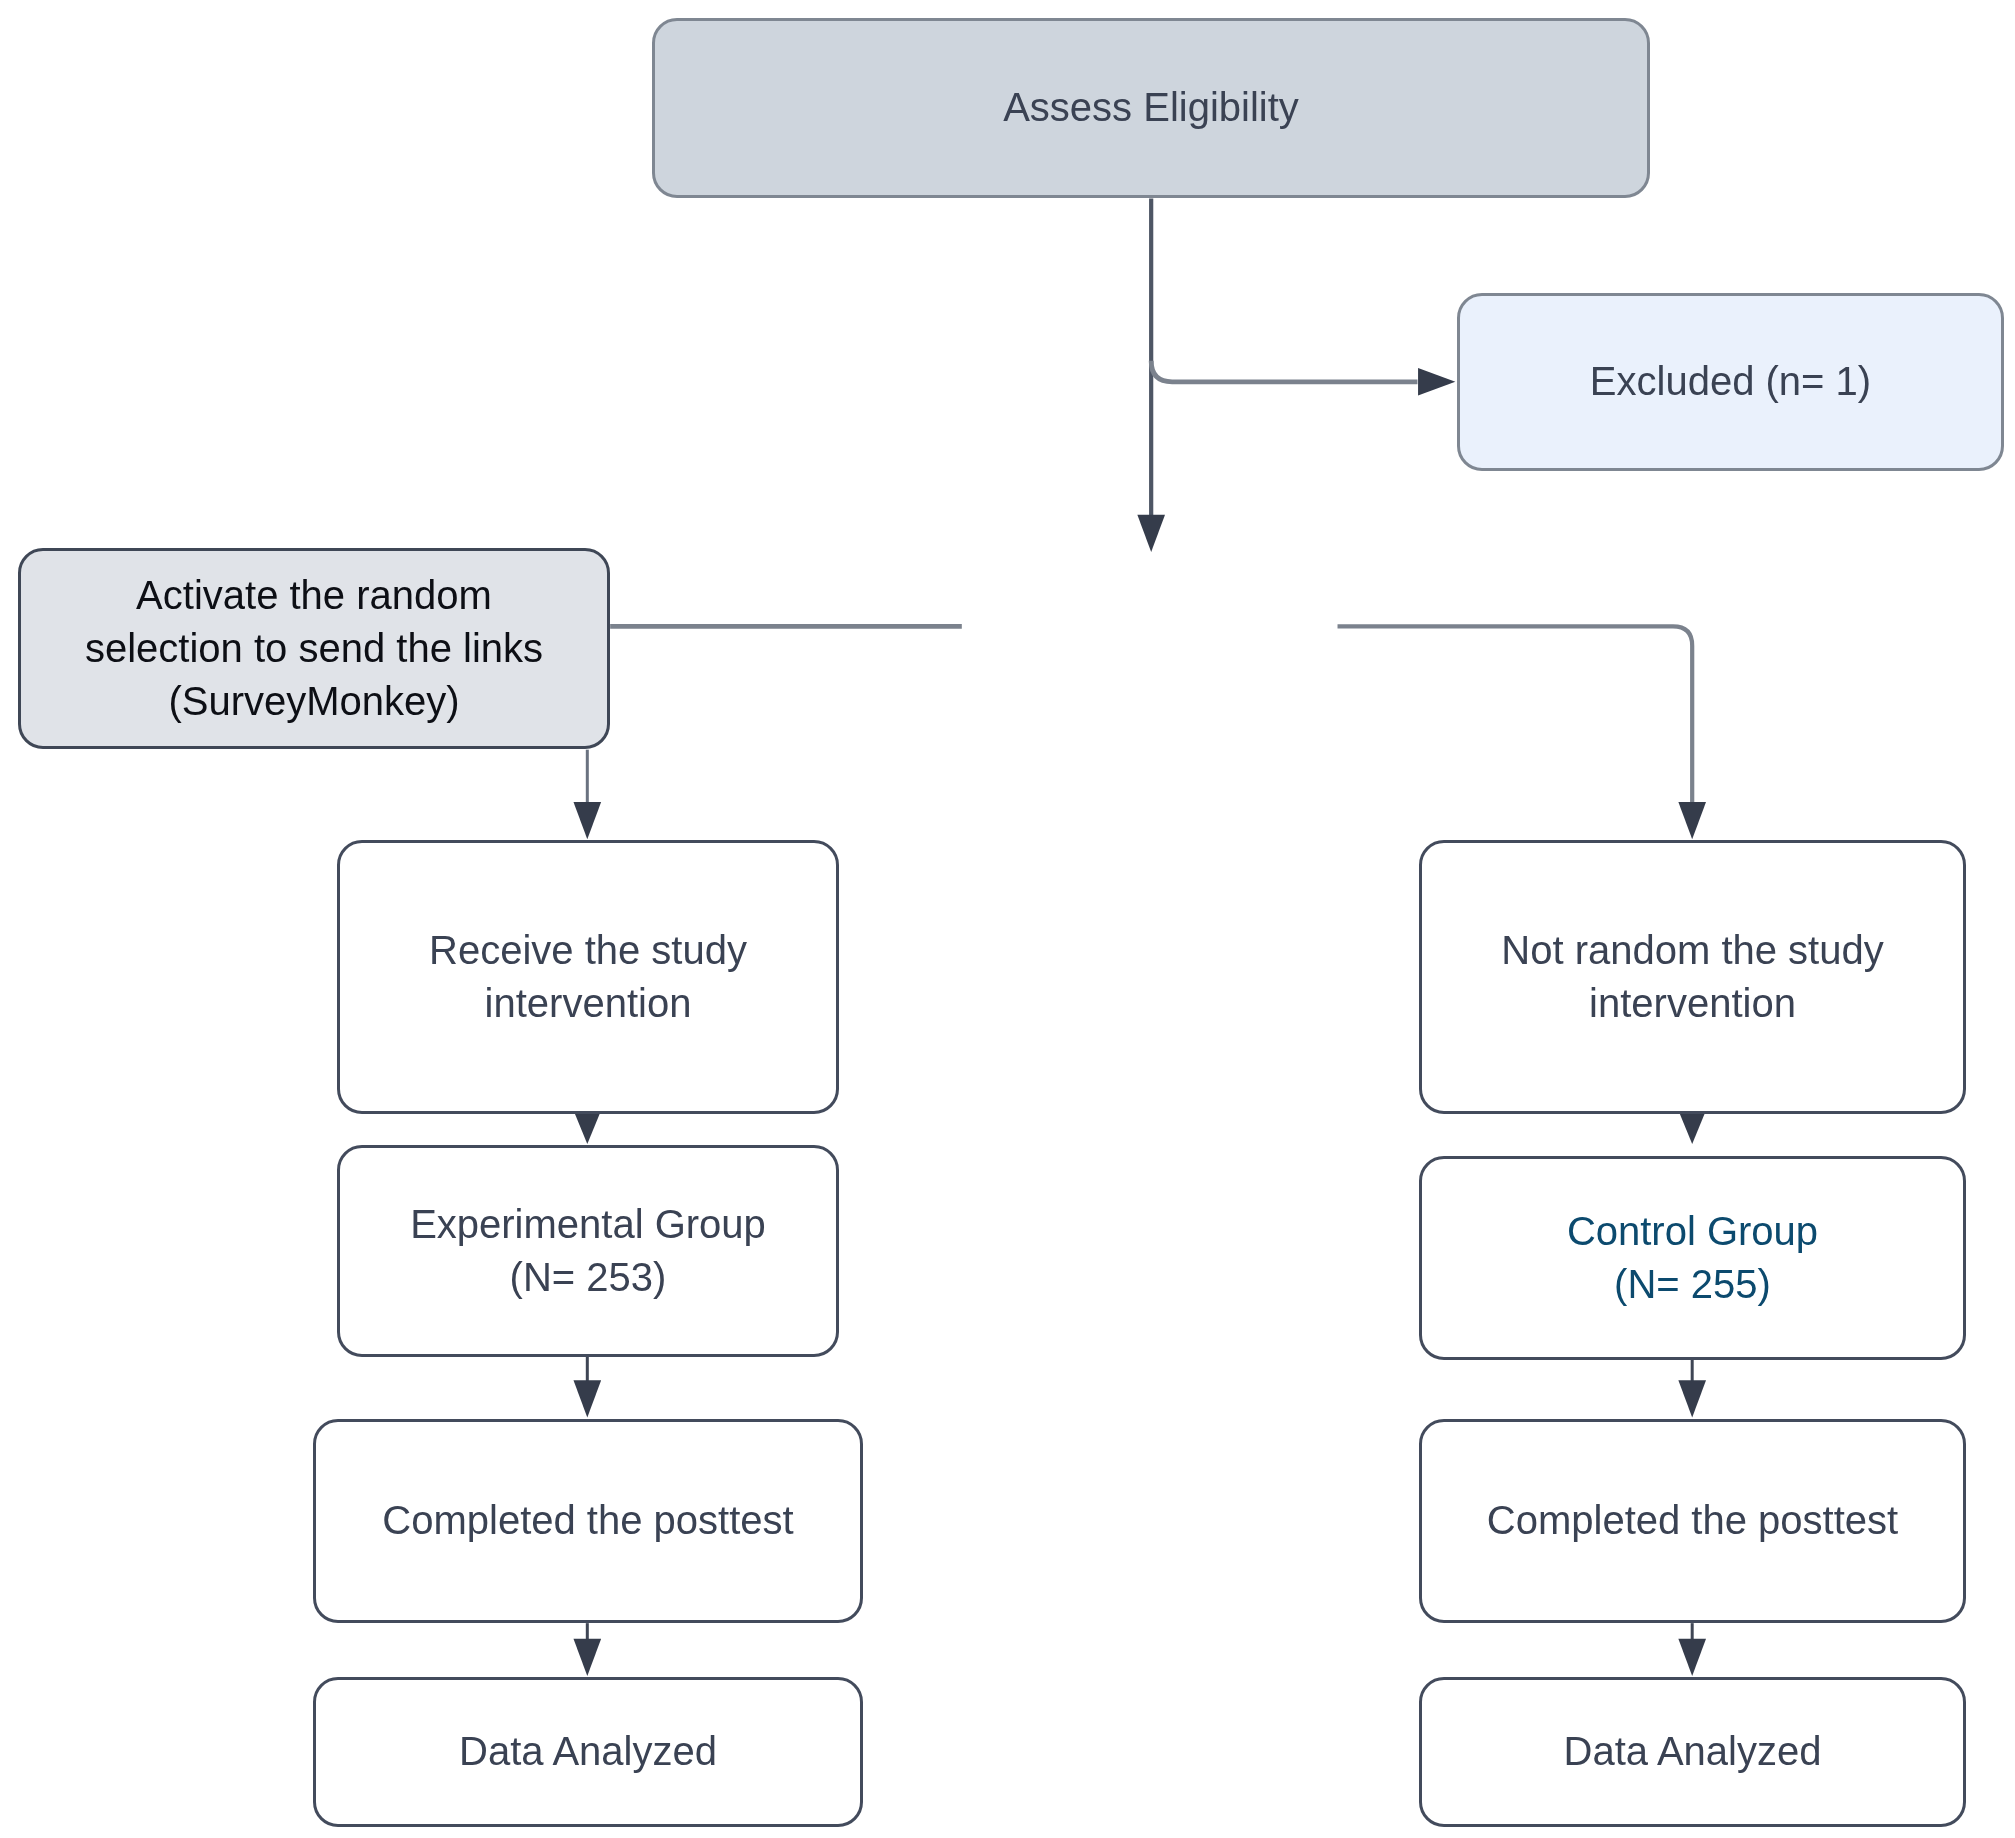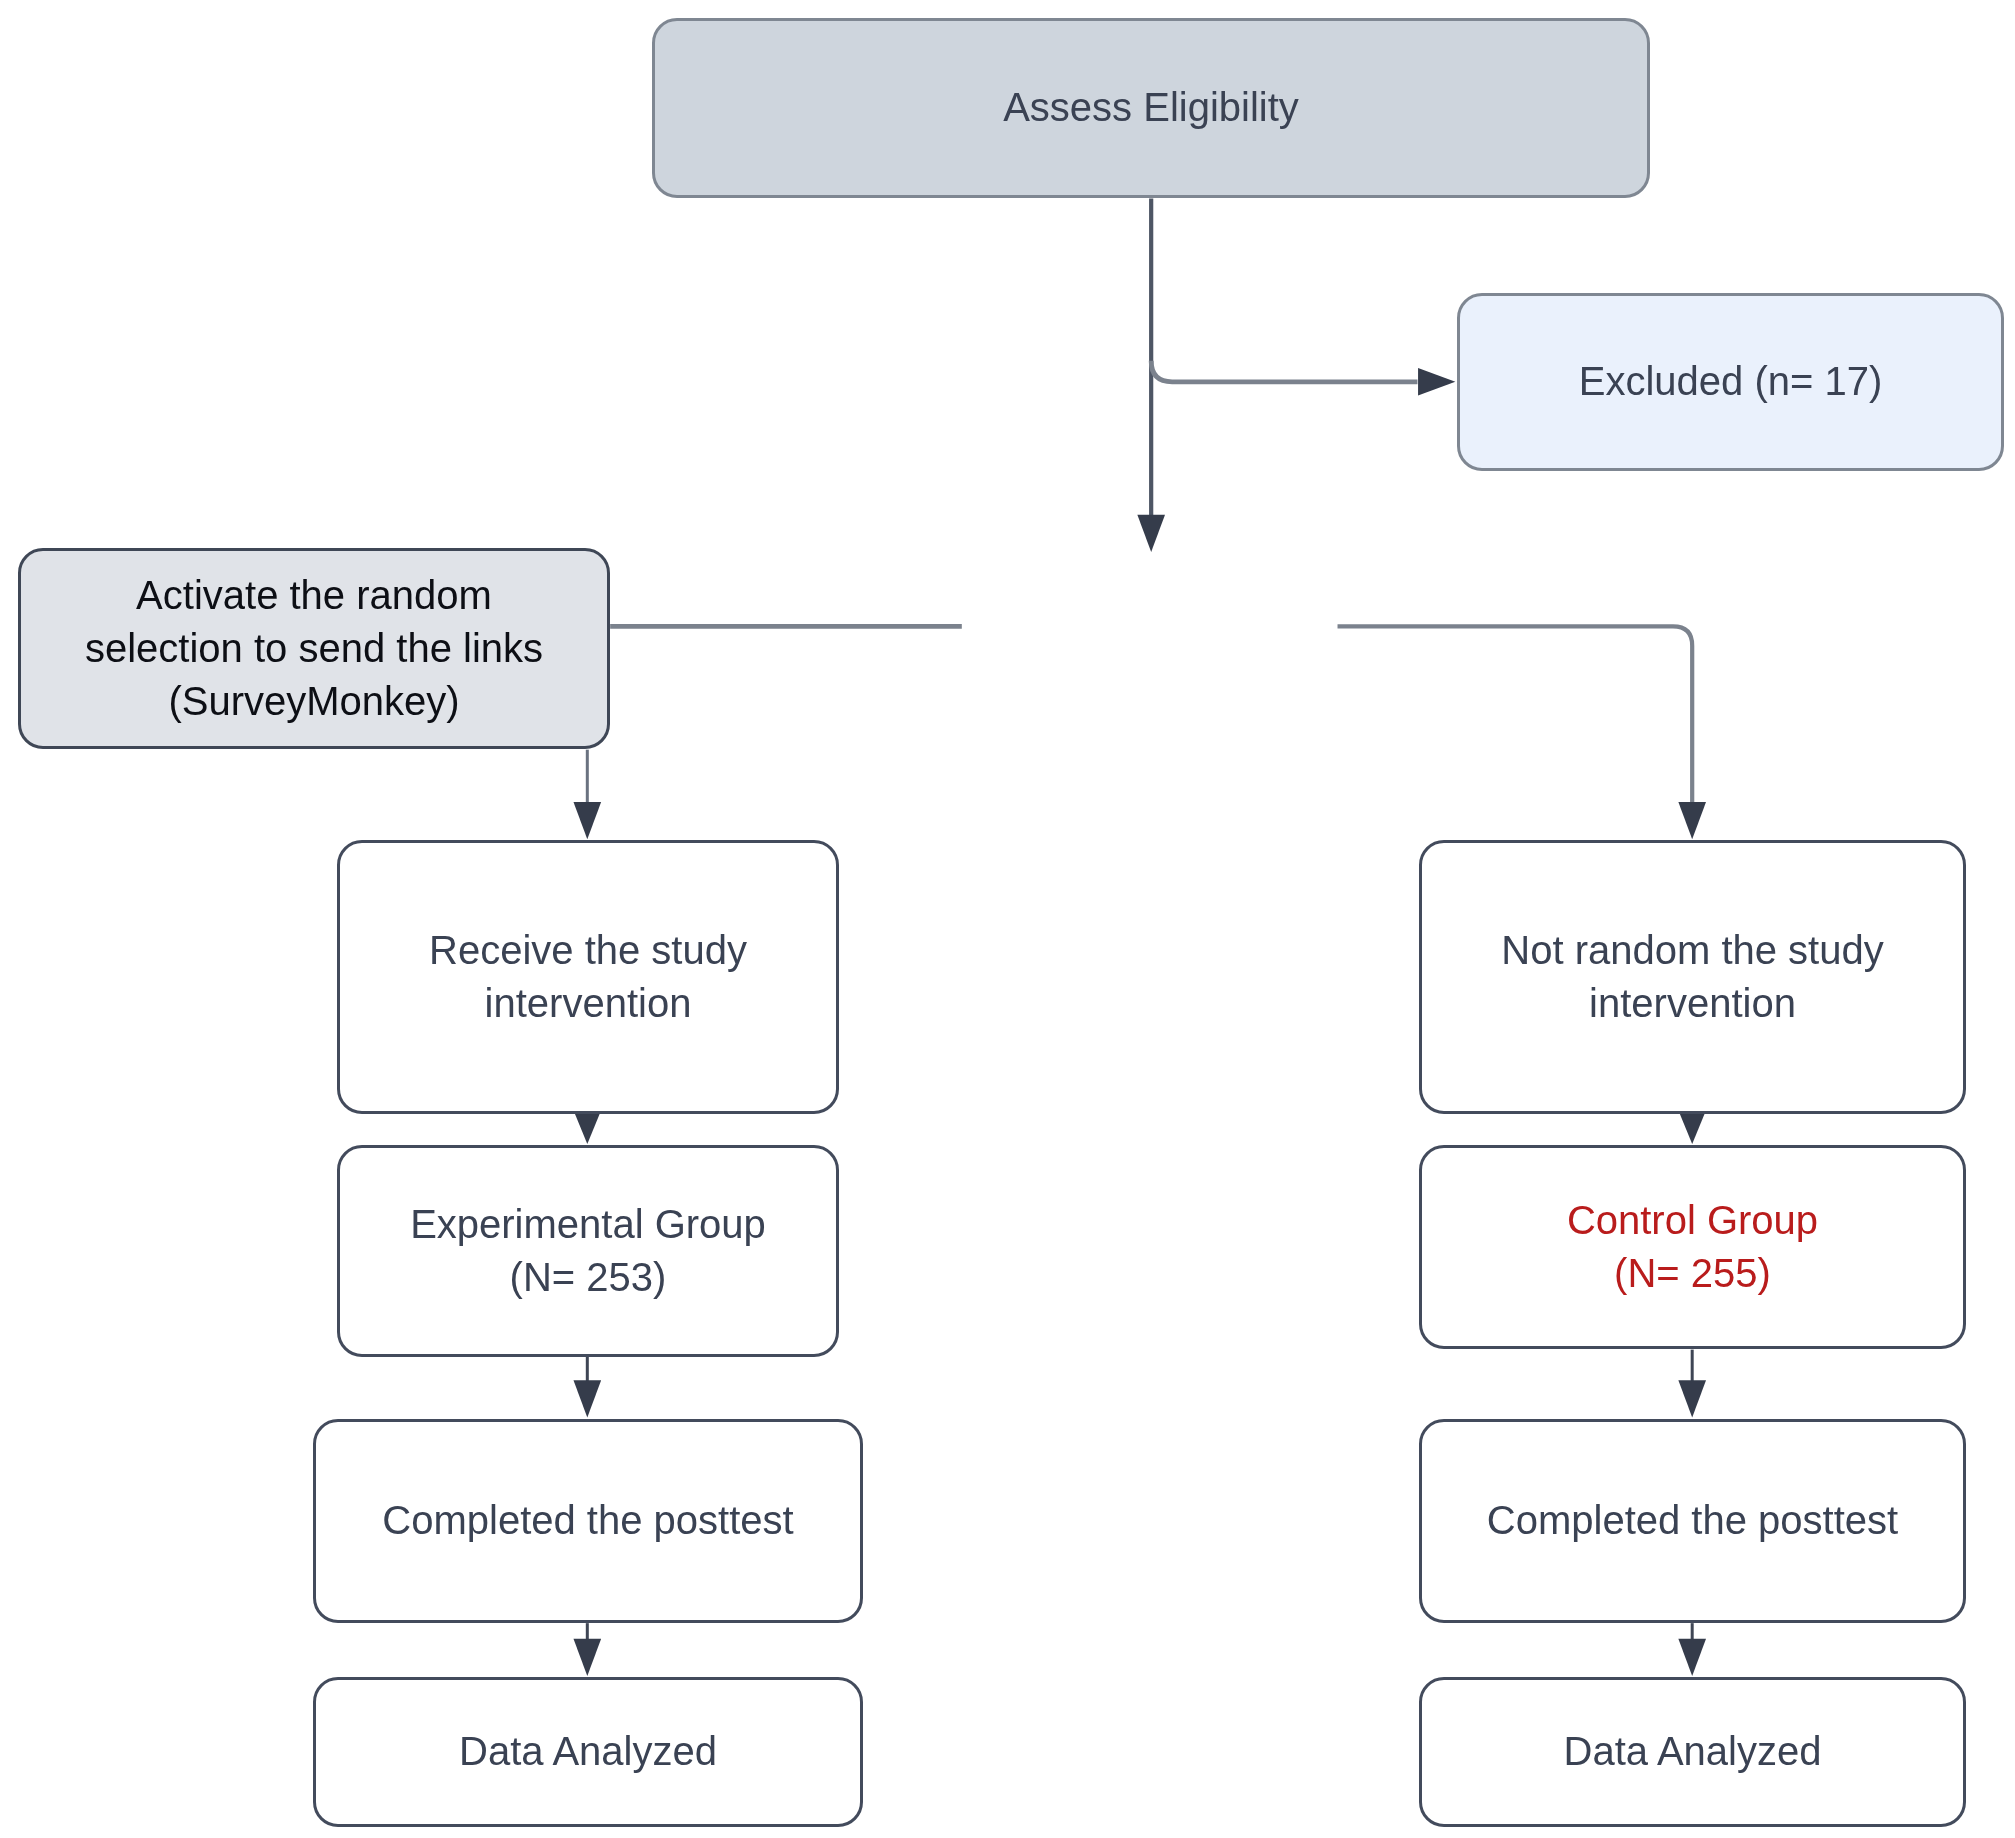--- a/index.html
+++ b/index.html
@@ -92,21 +92,21 @@
 
     <path d="M2815 2700 V2730" stroke="#3f4655" stroke-width="5" fill="none"></path>
     <polygon points="2815,2788 2792,2726 2838,2726" fill="#353c4b"></polygon>
   </svg>
 
   <div class="node" id="node-assess" style="background: rgb(206, 213, 221); border-color: rgb(127, 135, 146); color: rgb(58, 66, 83);">
     <span>Assess Eligibility</span>
   </div>
 
   <div class="node" id="node-excluded" style="background: rgb(234, 241, 252); border-color: rgb(127, 135, 146); color: rgb(58, 66, 83);">
-    <span>Excluded (n= 17)</span>
+    <span>Excluded (n= 1)</span>
   </div>
 
   <div class="node" id="node-activate" style="background: rgb(224, 227, 232); border-color: rgb(63, 71, 86); color: rgb(13, 15, 21);">
     <span>Activate the random
 selection to send the links
 (SurveyMonkey)</span>
   </div>
 
 
   <div class="node" id="node-receive" style="background: rgb(255, 255, 255); border-color: rgb(67, 75, 92); color: rgb(58, 66, 83);">
@@ -125,21 +125,21 @@
 
   <div class="node" id="node-data-left" style="background: rgb(255, 255, 255); border-color: rgb(67, 75, 92); color: rgb(58, 66, 83);">
     <span>Data Analyzed</span>
   </div>
 
   <div class="node" id="node-not-receive" style="background: rgb(255, 255, 255); border-color: rgb(67, 75, 92); color: rgb(58, 66, 83);">
     <span>Not random the study
 intervention</span>
   </div>
 
-  <div class="node" id="node-control" style="background: rgb(255, 255, 255); border-color: rgb(67, 75, 92); color: #b91c1c;">
+  <div class="node" id="node-control" style="background: rgb(255, 255, 255); border-color: rgb(67, 75, 92); color: #0c4a6e; margin-top: 11px;">
     <span>Control Group
 (N= 255)</span>
   </div>
 
   <div class="node" id="node-completed-right" style="background: rgb(255, 255, 255); border-color: rgb(67, 75, 92); color: rgb(58, 66, 83);">
     <span>Completed the posttest</span>
   </div>
 
   <div class="node" id="node-data-right" style="background: rgb(255, 255, 255); border-color: rgb(67, 75, 92); color: rgb(58, 66, 83);">
     <span>Data Analyzed</span>

